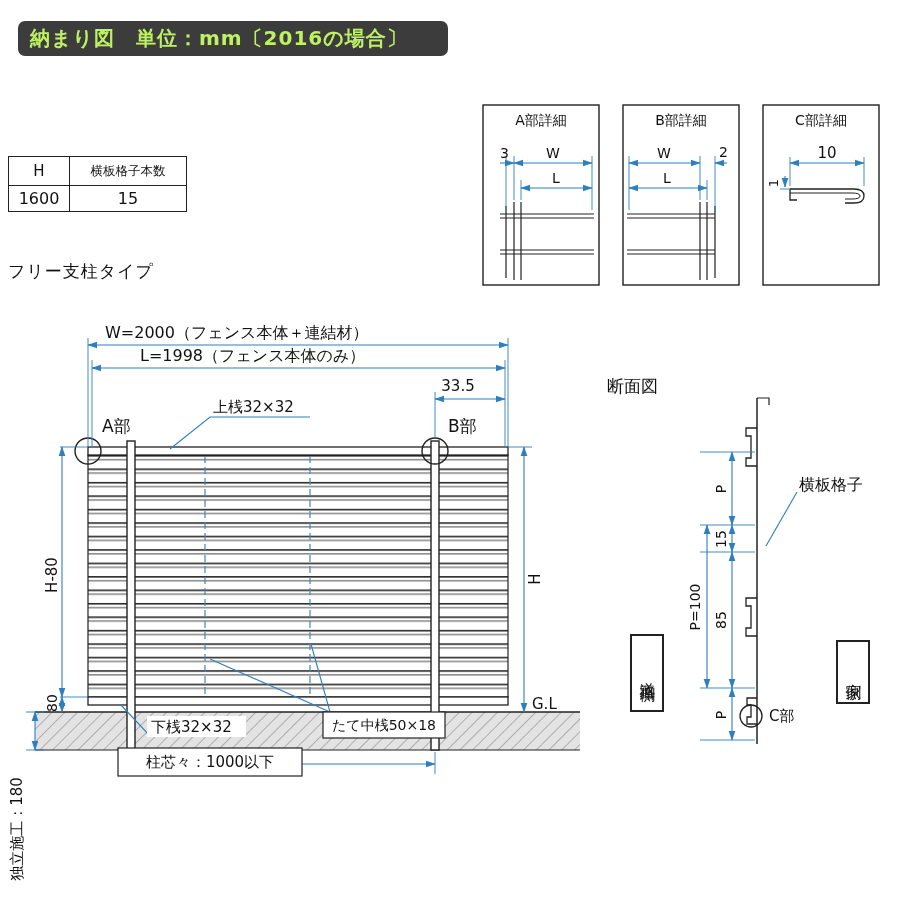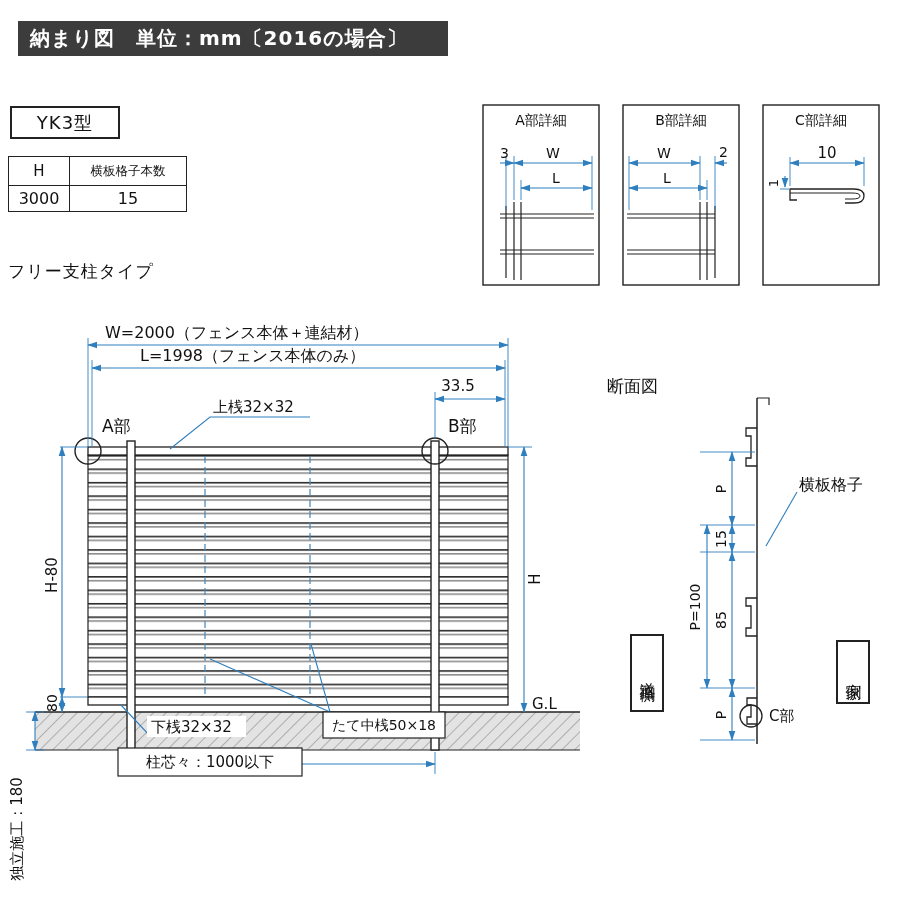--- a/index.html
+++ b/index.html
@@ -6,22 +6,22 @@
   .page{
     position:relative;width:913px;height:923px;background:#ffffff;
     font-family:"DejaVu Sans","Liberation Sans",sans-serif;color:#111;
     overflow:hidden;
   }
   svg.overlay{position:absolute;left:0;top:0;}
   svg text{font-family:"DejaVu Sans","Liberation Sans",sans-serif;fill:#111;}
 
   .header-bar{
     position:absolute;left:18px;top:21px;width:418px;height:35px;
-    background:#3c3c3c;color:#ffffff;font-size:20px;font-weight:bold;
-    line-height:35px;padding-left:12px;letter-spacing:1px;
+    background:#3c3c3c;color:#bef264;font-size:20px;font-weight:bold;
+    line-height:35px;padding-left:12px;letter-spacing:1px;border-radius:7px;
   }
   .model-box{
     position:absolute;left:10px;top:106px;width:106px;height:29px;
     border:2px solid #222;font-size:18px;display:flex;align-items:center;
     justify-content:center;letter-spacing:1px;
   }
   table.spec{
     position:absolute;left:8px;top:156px;border-collapse:collapse;
   }
   table.spec th,table.spec td{
@@ -200,30 +200,29 @@
       <text x="726" y="620" font-size="14" text-anchor="middle" transform="rotate(-90 726 620)">85</text>
       <text x="700" y="607" font-size="14" text-anchor="middle" transform="rotate(-90 700 607)">P=100</text>
       <text x="726" y="715" font-size="14" text-anchor="middle" transform="rotate(-90 726 715)">P</text>
       <text x="799" y="490" font-size="16">横板格子</text>
       <text x="769" y="721" font-size="15">C部</text>
     </g>
   </svg>
 
   <div class="header-bar">納まり図　単位：mm〔2016の場合〕</div>
 
-  <div class="model-box">YK3型</div>
 
   <table class="spec">
     <tbody>
         <tr class="hd">
       <th>H</th>
       <th class="small">横板格子本数</th>
     </tr>
     <tr>
-      <td>3000</td>
+      <td>1600</td>
       <td>15</td>
     </tr>
   </tbody>
     </table>
 
   <div class="type-label">フリー支柱タイプ</div>
 
   <div class="vert-box road-side">道路側</div>
   <div class="vert-box house-side">家側</div>
 

